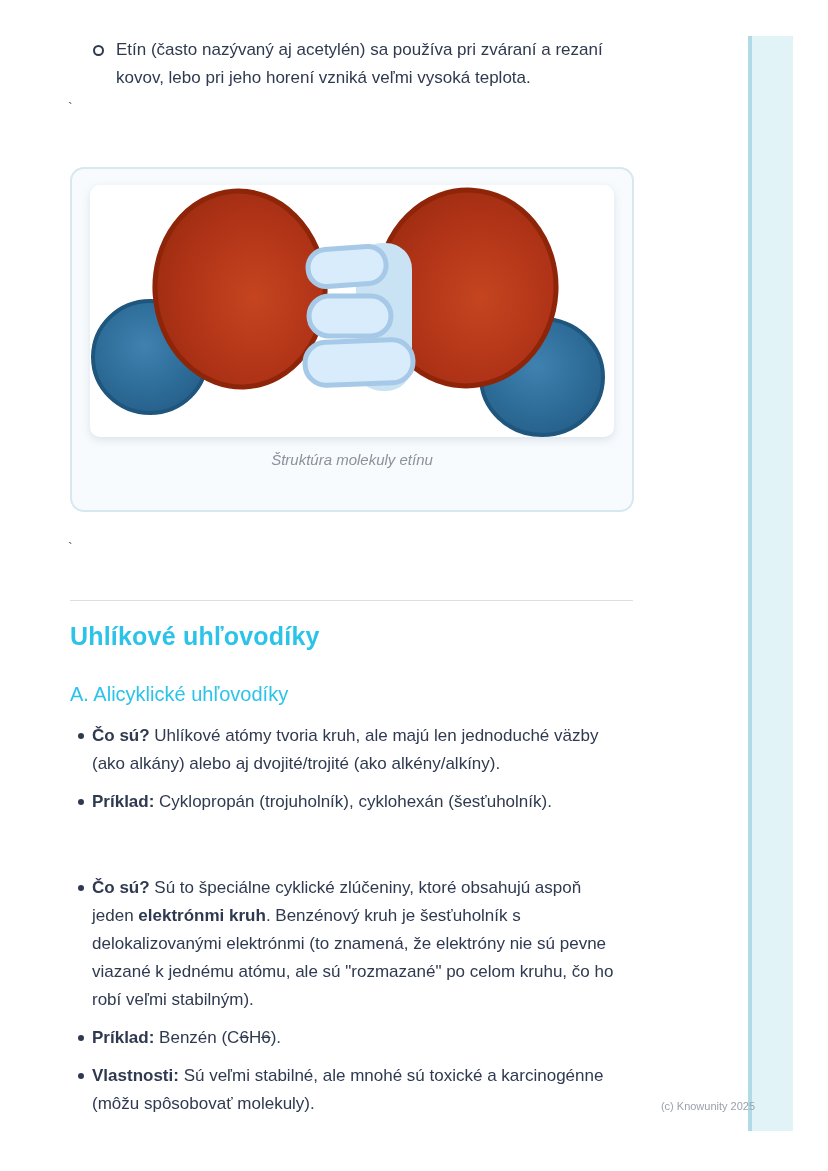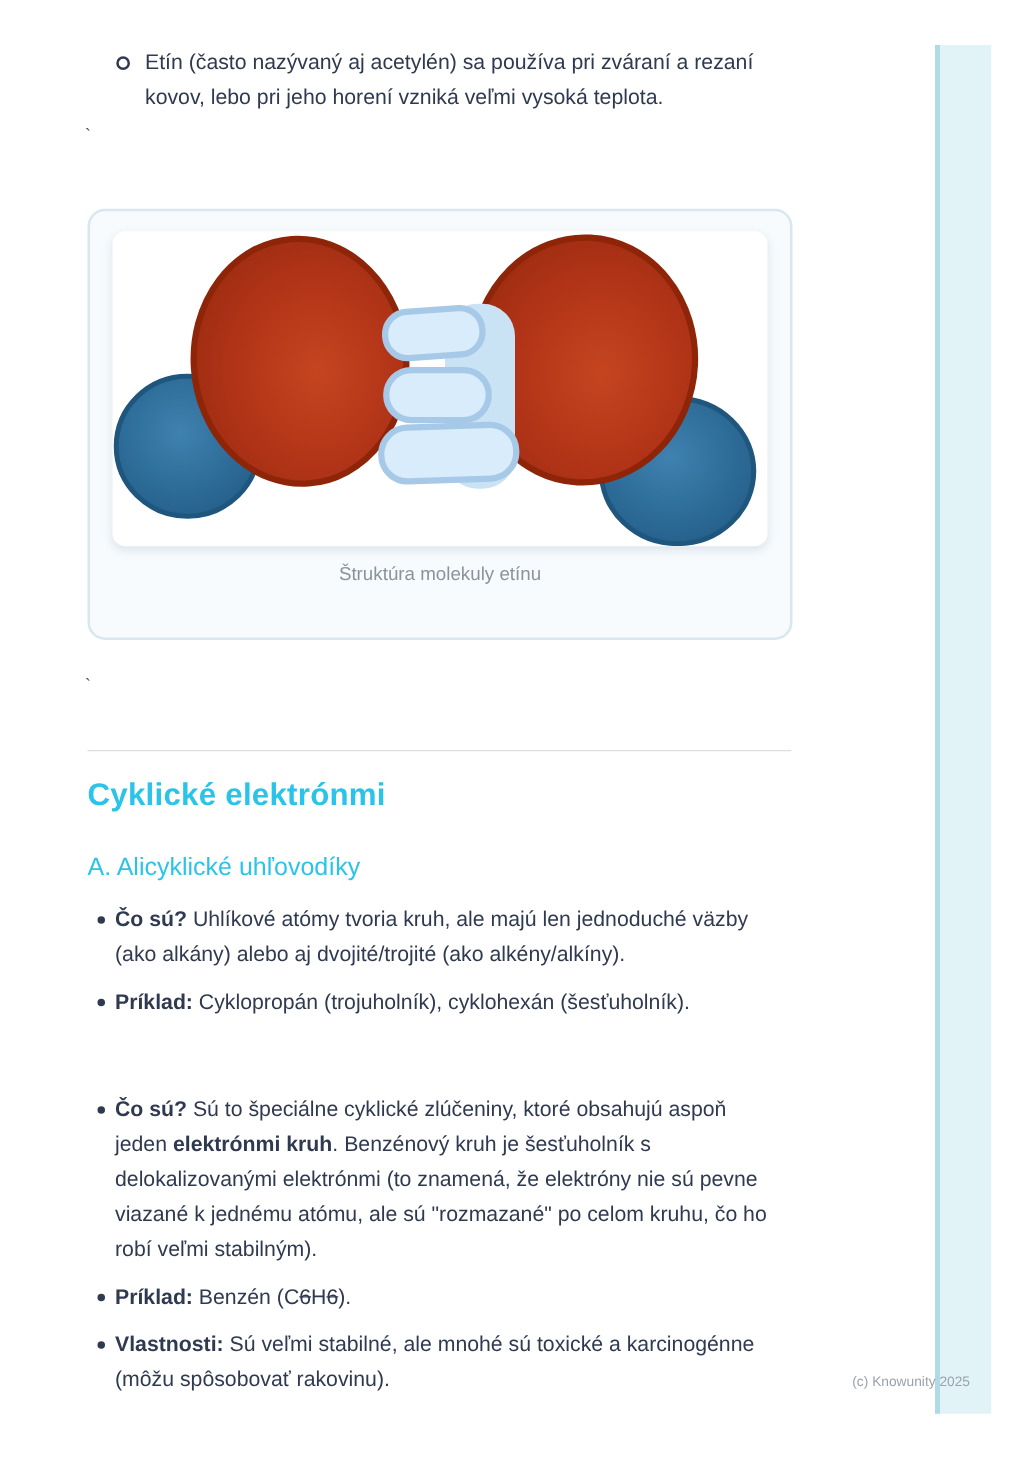--- a/index.html
+++ b/index.html
@@ -38,24 +38,24 @@
     position:absolute;left:70px;top:167px;width:564px;height:345px;
     background:#f8fbfd;border:2px solid #d8e8f1;border-radius:14px;box-sizing:border-box;
   }
   .figure-panel{
     position:absolute;left:18px;top:16px;width:524px;height:252px;
     background:#ffffff;border-radius:10px;overflow:hidden;
     box-shadow:0 3px 8px rgba(140,165,190,0.28);
   }
   .figure-caption{
     position:absolute;left:0;top:282px;width:100%;text-align:center;
-    font-size:15px;color:#8b929c;
+    font-size:15px;font-style:italic;color:#8b929c;
   }
   .footer{
-    position:absolute;left:640px;top:1100px;width:136px;text-align:right;
+    position:absolute;left:640px;top:1100px;width:136px;text-align:center;
     font-size:11px;color:#9aa2ab;z-index:2;
   }
 </style>
 </head>
 <body>
 
 <div class="page">
 
   <div class="side-bar"></div>
 
@@ -100,21 +100,21 @@
         <rect x="215" y="156" width="108" height="43" rx="21" fill="#d9ecfb" stroke="#a6c9e8" stroke-width="5" transform="rotate(-2 269 177)"></rect>
       </svg>
     </div>
     <div class="figure-caption">Štruktúra molekuly etínu</div>
   </div>
 
   <div class="tick" style="top:540px;">`</div>
 
   <div class="divider" style="top:600px;"></div>
 
-  <div class="h2" style="top:622px;">Cyklické elektrónmi</div>
+  <div class="h2" style="top:622px;">Uhlíkové uhľovodíky</div>
 
   <div class="h3" style="top:683px;">A. Alicyklické uhľovodíky</div>
   <div class="list" style="left:74px;top:722px;">
       <div class="li">
         <span class="marker dot"></span>
         <span class="li-text"><span class="b">Čo sú?</span><span> Uhlíkové atómy tvoria kruh, ale majú len jednoduché väzby
 (ako alkány) alebo aj dvojité/trojité (ako alkény/alkíny).</span></span>
       </div>
       <div class="li">
         <span class="marker dot"></span>
@@ -131,19 +131,19 @@
 viazané k jednému atómu, ale sú "rozmazané" po celom kruhu, čo ho
 robí veľmi stabilným).</span></span>
       </div>
       <div class="li">
         <span class="marker dot"></span>
         <span class="li-text"><span class="b">Príklad:</span><span> Benzén (C</span><span class="strike">6</span><span>H</span><span class="strike">6</span><span>).</span></span>
       </div>
       <div class="li">
         <span class="marker dot"></span>
         <span class="li-text"><span class="b">Vlastnosti:</span><span> Sú veľmi stabilné, ale mnohé sú toxické a karcinogénne
-(môžu spôsobovať rakovinu).</span></span>
+(môžu spôsobovať molekuly).</span></span>
       </div>
     </div>
 
   <div class="footer">(c) Knowunity 2025</div>
 
 </div>
 
 </body></html>

